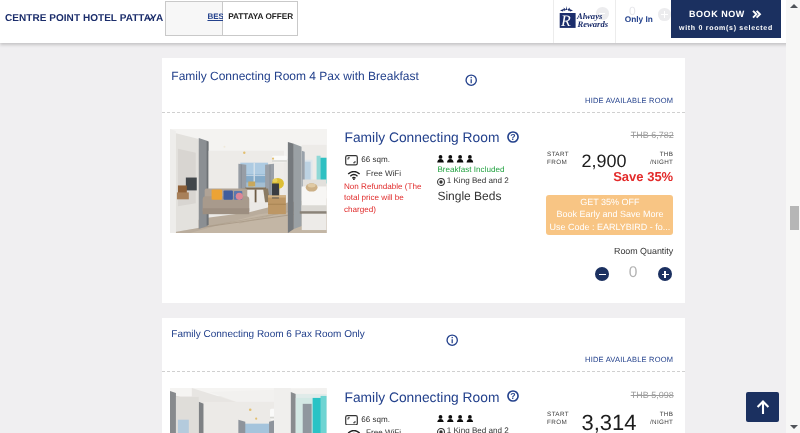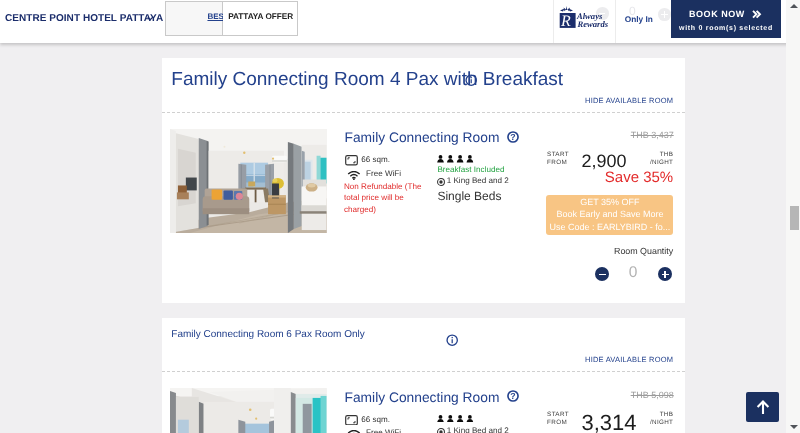--- a/index.html
+++ b/index.html
@@ -10,21 +10,21 @@
   .navy { color:#23418c; }
 </style>
 </head>
 <body>
 <div id="app">
 
   <div class="abs" style="left:0;top:0;width:800px;height:433px;background:#f0eff1;"></div>
 
   <div class="abs" style="left:161.5px;top:58px;width:523.5px;height:244.5px;background:#ffffff;"></div>
 
-  <div class="abs navy" style="left:171.3px;top:69.2px;font-size:19px;">Family Connecting Room 4 Pax with Breakfast</div>
+  <div class="abs navy" style="left:171.3px;top:69.2px;font-size:12px;">Family Connecting Room 4 Pax with Breakfast</div>
 
   <svg class="abs" style="left:464.8px;top:74.1px;" width="12.4" height="12.4" viewBox="0 0 14 14">
       <circle cx="7" cy="7" r="5.8" fill="none" stroke="#23418c" stroke-width="1.5"></circle>
       <rect x="6.3" y="5.9" width="1.4" height="4.5" fill="#23418c"></rect>
       <rect x="6.3" y="3.3" width="1.4" height="1.5" fill="#23418c"></rect>
     </svg>
 
   <div class="abs navy" style="left:373px;top:95.5px;width:300.2px;text-align:right;font-size:7.5px;letter-spacing:0.2px;">HIDE AVAILABLE ROOM</div>
 
   <div class="abs" style="left:161.5px;top:111.5px;width:523.5px;border-top:1px dashed #d0d0d0;"></div>
@@ -167,29 +167,29 @@
   <div class="abs" style="left:437.4px;top:165.3px;font-size:8.1px;color:#23a342;">Breakfast Included</div>
 
   <svg class="abs" style="left:437.4px;top:178.1px;" width="8" height="8" viewBox="0 0 10 10">
       <circle cx="5" cy="5" r="4.3" fill="none" stroke="#333" stroke-width="1.3"></circle>
       <circle cx="5" cy="5" r="2.1" fill="#333"></circle>
     </svg>
 
   <div class="abs" style="left:446.7px;top:176px;font-size:8.1px;color:#333;">1 King Bed and 2</div>
   <div class="abs" style="left:437.4px;top:188.8px;font-size:12px;color:#333;">Single Beds</div>
 
-  <div class="abs" style="left:474px;top:130.2px;width:199.7px;text-align:right;font-size:9px;color:#9b9b9b;text-decoration:line-through;">THB 3,437</div>
+  <div class="abs" style="left:474px;top:130.2px;width:199.7px;text-align:right;font-size:9px;color:#9b9b9b;text-decoration:line-through;">THB 6,782</div>
 
   <div class="abs" style="left:547.1px;top:151.4px;font-size:6.3px;line-height:8px;color:#3c3c3c;letter-spacing:0.35px;">START<br>FROM</div>
 
   <div class="abs" style="left:581.4px;top:150.6px;font-size:18px;color:#1c1c1c;">2,900</div>
 
   <div class="abs" style="left:573.2px;top:151.4px;width:100px;text-align:right;font-size:6.3px;line-height:8px;color:#3c3c3c;letter-spacing:0.3px;">THB<br>/NIGHT</div>
 
-  <div class="abs" style="left:473.2px;top:169.3px;width:200px;text-align:right;font-size:15px;font-weight:normal;color:#e32b2b;">Save 35%</div>
+  <div class="abs" style="left:473.2px;top:169.3px;width:200px;text-align:right;font-size:13px;font-weight:bold;color:#e32b2b;">Save 35%</div>
 
   <div class="abs" style="left:546.4px;top:195.1px;width:127.1px;height:40px;background:#f8c584;border-radius:3px;overflow:hidden;color:#fff;font-size:9px;line-height:12.45px;text-align:center;white-space:nowrap;padding-top:0.6px;">GET 35% OFF<br>Book Early and Save More<br>Use Code : EARLYBIRD - fo...</div>
 
   <div class="abs" style="left:473px;top:245.7px;width:200.2px;text-align:right;font-size:8.9px;color:#333;">Room Quantity</div>
 
   <div class="abs" style="left:595.2px;top:267.2px;width:14.2px;height:14.2px;border-radius:50%;background:#1b3060;"></div>
   <div class="abs" style="left:598.7px;top:273.5px;width:7.2px;height:1.7px;background:#fff;"></div>
 
   <div class="abs" style="left:626.1px;top:264px;width:14px;text-align:center;font-size:15.5px;color:#b3b3b3;">0</div>
 

